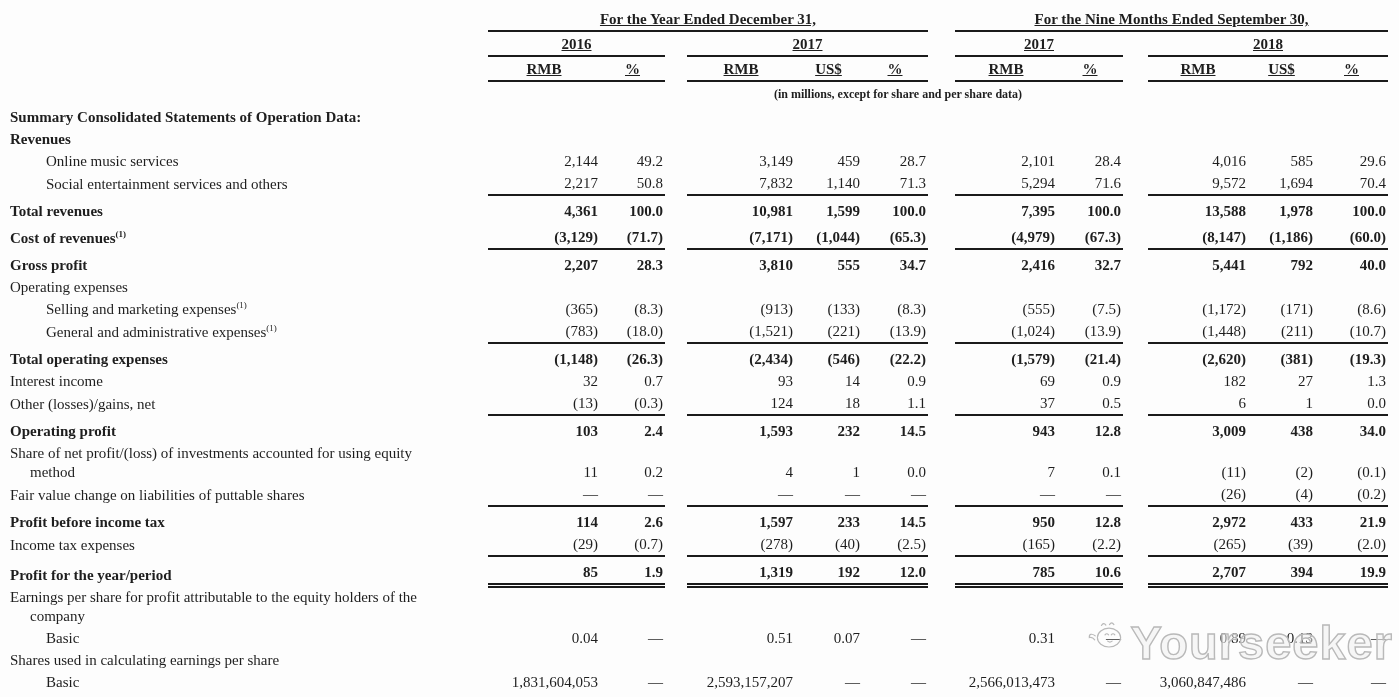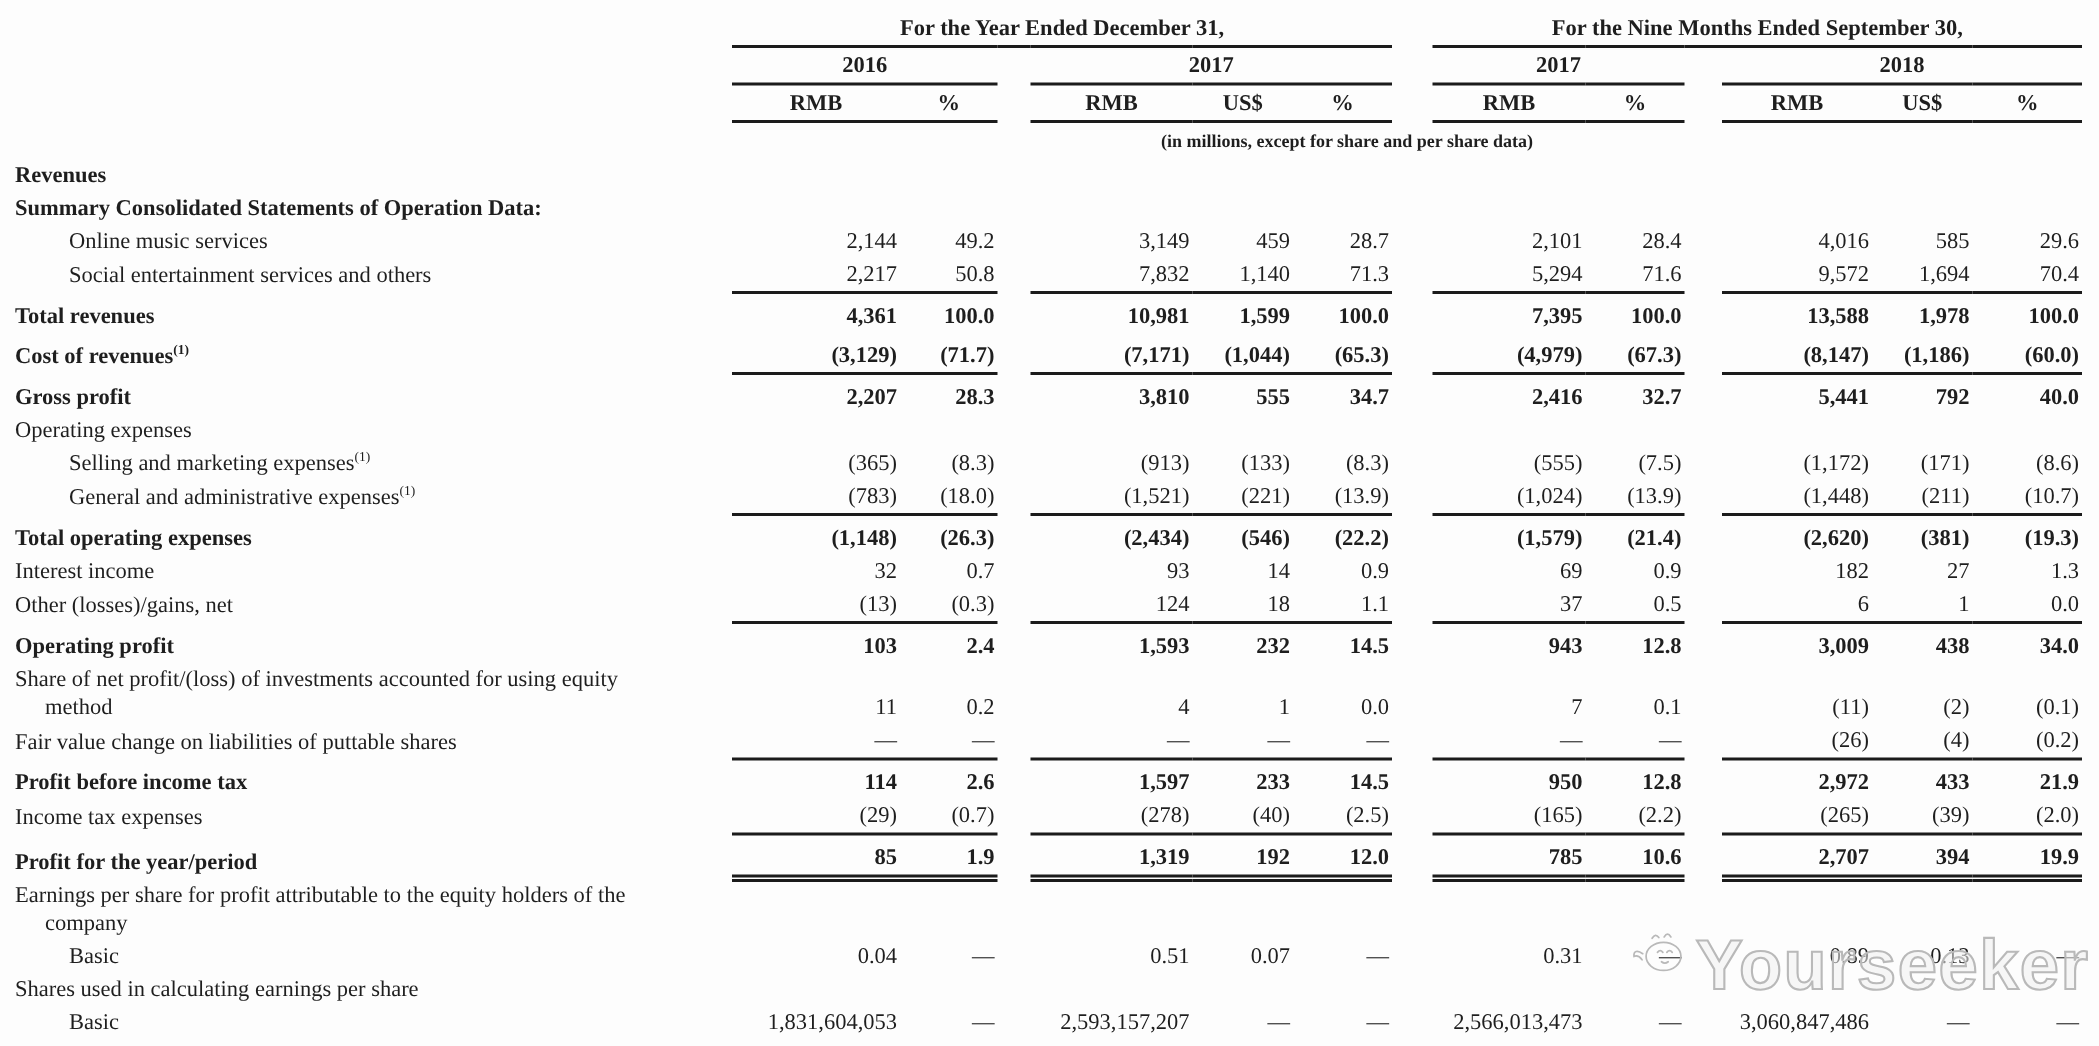--- a/index.html
+++ b/index.html
@@ -5,21 +5,21 @@
   * { margin:0; padding:0; box-sizing:border-box; }
   html,body { width:1399px; height:697px; background:#fdfdfd; overflow:hidden; }
   body { font-family:"Liberation Serif","DejaVu Serif",serif; color:#1e1e1e; position:relative; }
 
   .sheet { position:absolute; top:8px; left:0; width:1399px; }
 
   table { border-collapse:collapse; table-layout:fixed; width:1388px; font-size:15px; }
   td, th { vertical-align:bottom; line-height:19px; }
 
   
-  thead th { font-weight:bold; text-align:center; }
+  thead th { font-weight:bold; text-align:center;text-decoration:underline; }
   th.grp, th.yr, th.cl { border-bottom:2px solid #1b1b1b; padding-bottom:1px; }
   tr.h1 th { padding-top:2px; }
   tr.h2 th, tr.h3 th { padding-top:3px; }
   td.note-cell { text-align:center; font-weight:bold; padding:3px 0 2px 0; font-size:12px; }
   td.note-cell span { position:relative; left:-40px; }
 
   
   td.lbl { text-align:left; }
   td.lbl sup { font-size:9px; line-height:0; }
   .ind0 { padding-left:10px; }
@@ -100,39 +100,39 @@
         <th class="cl">%</th>
       </tr>
       <tr class="h4">
         <td></td>
         <td class="note-cell" colspan="13"><span>(in millions, except for share and per share data)</span></td>
       </tr>
     </thead>
     <tbody id="tbody">
         <tr class="b">
           <td class="lbl ind0">
+            <div>Summary Consolidated Statements of Operation Data:</div>
+          </td>
+          <td class="num"></td>
+          <td class="num"></td>
+          <td class="gapc"></td>
+          <td class="num"></td>
+          <td class="num"></td>
+          <td class="num"></td>
+          <td class="gapc"></td>
+          <td class="num"></td>
+          <td class="num"></td>
+          <td class="gapc"></td>
+          <td class="num"></td>
+          <td class="num"></td>
+          <td class="num"></td>
+        </tr>
+        <tr class="b">
+          <td class="lbl ind0">
             <div>Revenues</div>
-          </td>
-          <td class="num"></td>
-          <td class="num"></td>
-          <td class="gapc"></td>
-          <td class="num"></td>
-          <td class="num"></td>
-          <td class="num"></td>
-          <td class="gapc"></td>
-          <td class="num"></td>
-          <td class="num"></td>
-          <td class="gapc"></td>
-          <td class="num"></td>
-          <td class="num"></td>
-          <td class="num"></td>
-        </tr>
-        <tr class="b">
-          <td class="lbl ind0">
-            <div>Summary Consolidated Statements of Operation Data:</div>
           </td>
           <td class="num"></td>
           <td class="num"></td>
           <td class="gapc"></td>
           <td class="num"></td>
           <td class="num"></td>
           <td class="num"></td>
           <td class="gapc"></td>
           <td class="num"></td>
           <td class="num"></td>

